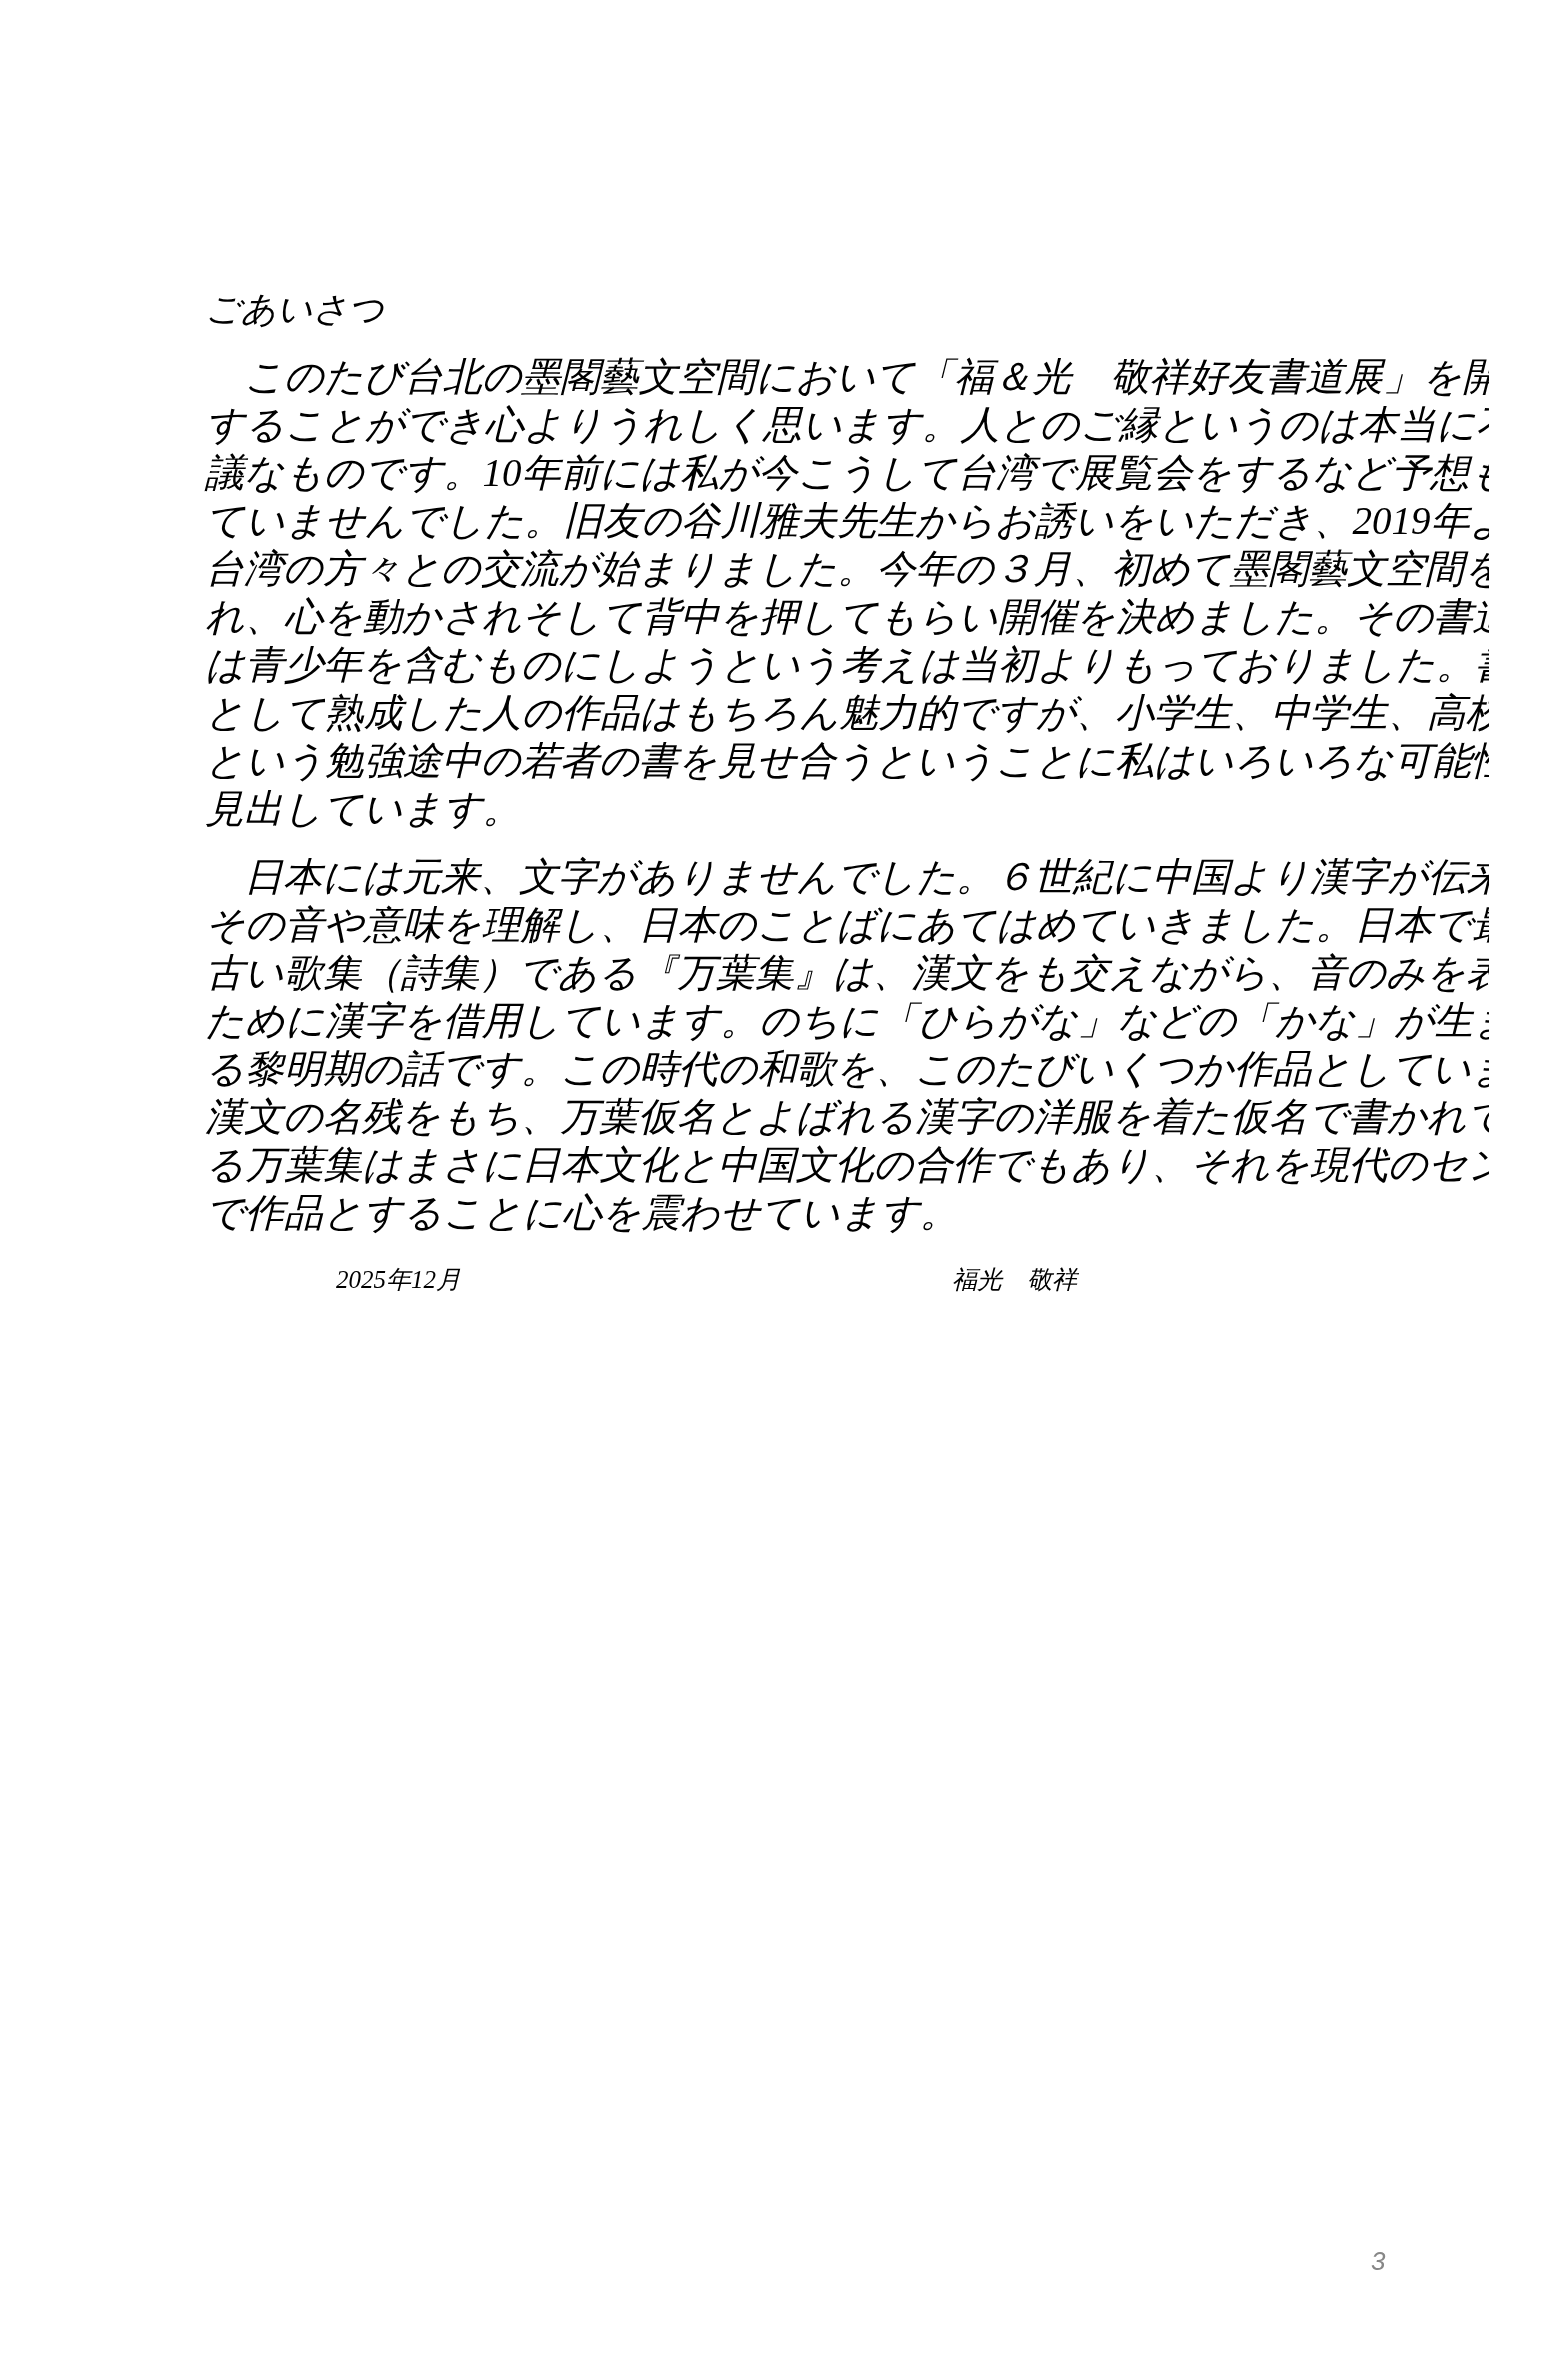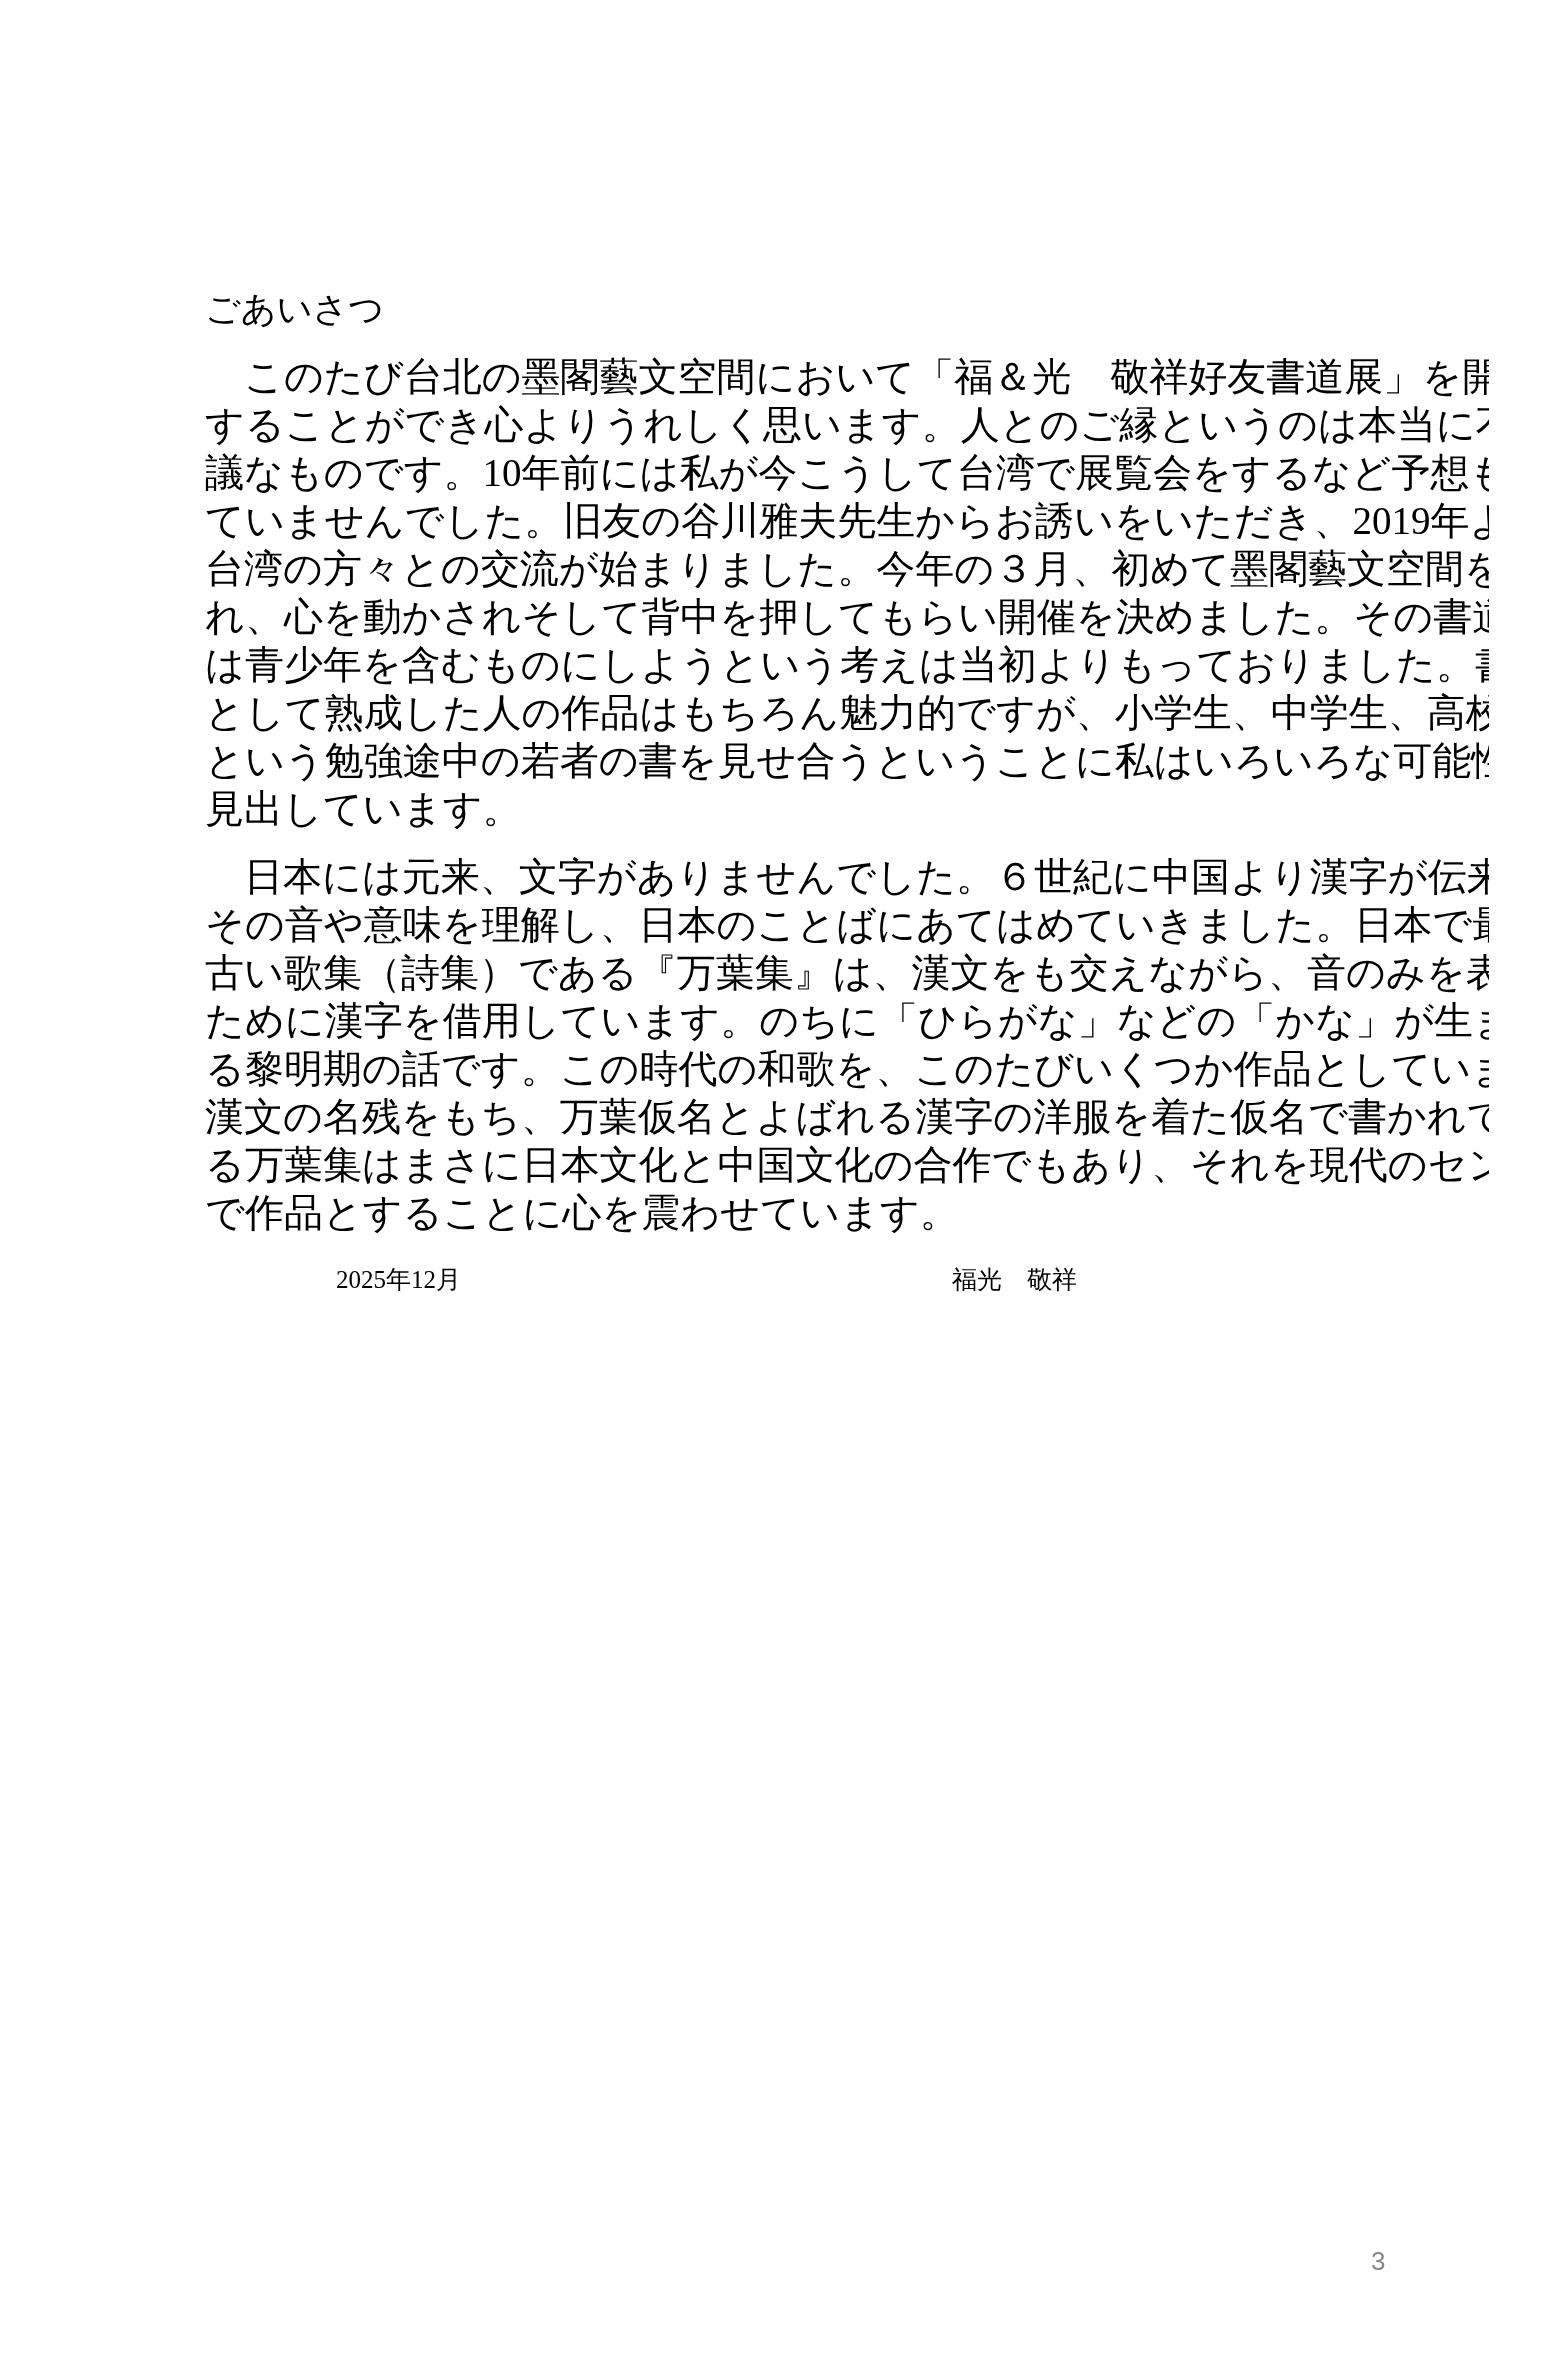--- a/index.html
+++ b/index.html
@@ -8,20 +8,21 @@
     background: #ffffff;
   }
   .page {
     position: relative;
     width: 1489px;
     height: 2376px;
     background: #ffffff;
     overflow: hidden;
     font-family: "Liberation Serif", "DejaVu Serif", serif;
     color: #000000;
+    font-style: italic;
   }
   .content {
     position: absolute;
     left: 205px;
     top: 286px;
     width: 1190px;
   }
   .title {
     font-size: 35px;
     line-height: 48px;

